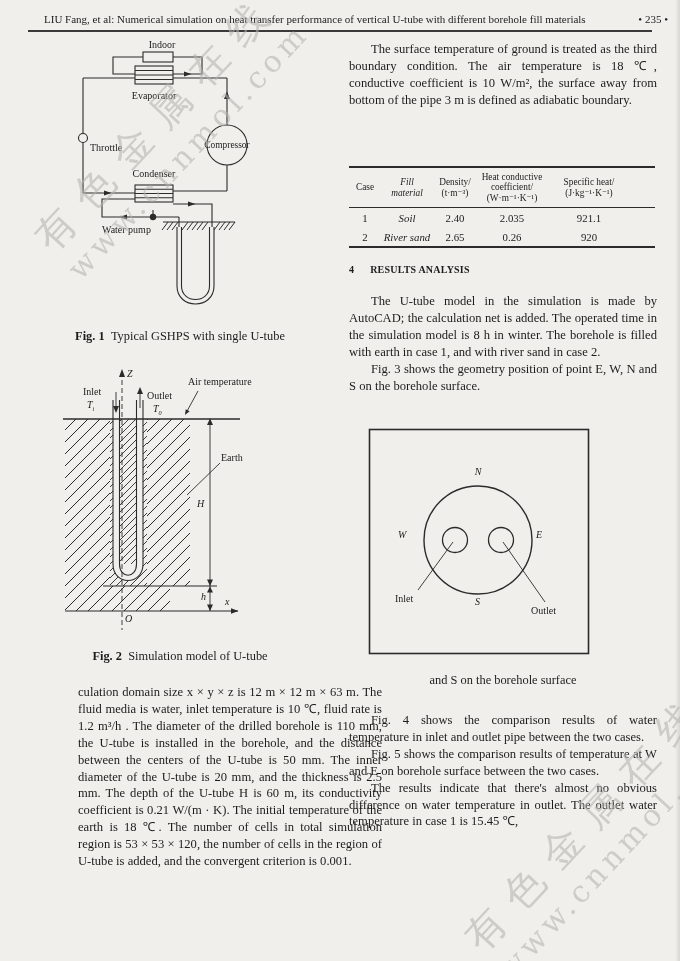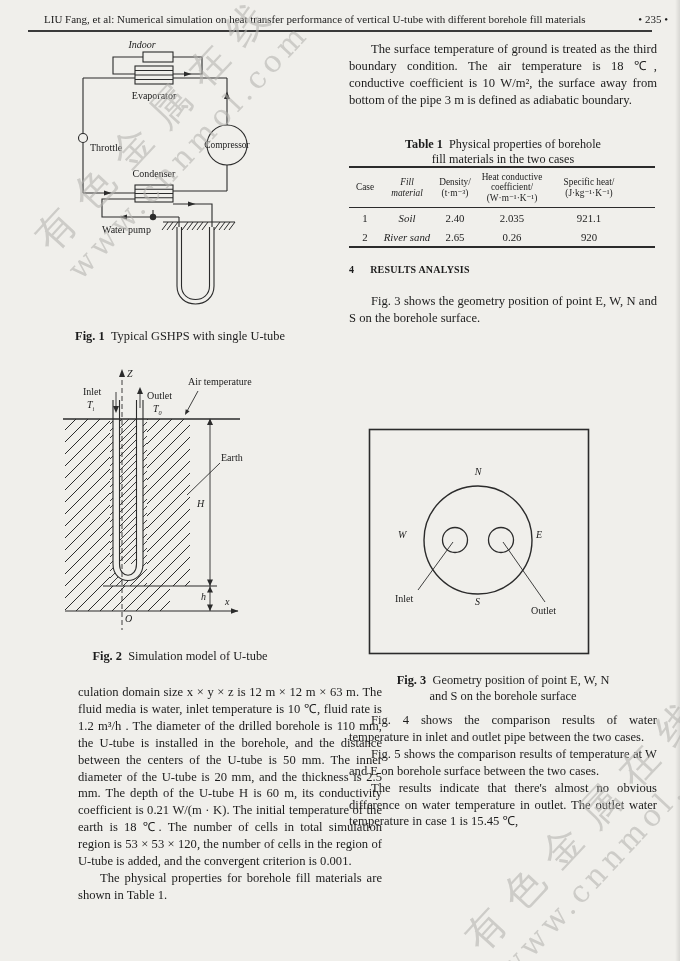--- a/index.html
+++ b/index.html
@@ -137,21 +137,21 @@
 
       <g fill="#2b2b2b" stroke="none">
         <polygon points="154,33.4 154,38.6 161.5,36"></polygon>
         <polygon points="74,152.4 74,157.6 81.5,155"></polygon>
         <polygon points="194,61 200,61 197,53.5"></polygon>
         <polygon points="97,176.4 97,181.6 89.5,179"></polygon>
         <polygon points="158,163.4 158,168.6 165.5,166"></polygon>
         <circle cx="123" cy="179" r="3.2"></circle>
       </g>
     </svg>
-    <span class="flabel fcenter" style="left:80px; top:1px; width:64px;font-style:italic;">Indoor</span>
+    <span class="flabel fcenter" style="left:100px; top:1px; width:64px;">Indoor</span>
     <span class="flabel fcenter" style="left:79px; top:52px; width:90px;">Evaporator</span>
     <span class="flabel" style="left:60px; top:104px;">Throttle</span>
     <span class="flabel fcenter" style="left:164px; top:102px; width:66px; font-size:9.4px;">Compressor</span>
     <span class="flabel fcenter" style="left:95px; top:130px; width:58px;">Condenser</span>
     <span class="flabel" style="left:72px; top:186px;">Water pump</span>
   </div>
   <div class="cap" style="left:28px; top:329px; width:304px;">
     <b>Fig. 1</b>&nbsp;&nbsp;<span>Typical GSHPS with single U-tube</span>
   </div>
 
@@ -222,31 +222,26 @@
     <span class="flabel it" style="left:176px; top:229px;">h</span>
     <span class="flabel it" style="left:200px; top:234px;">x</span>
     <span class="flabel it" style="left:100px; top:251px;">O</span>
   </div>
   <div class="cap" style="left:28px; top:649px; width:304px;">
     <b>Fig. 2</b>&nbsp;&nbsp;<span>Simulation model of U-tube</span>
   </div>
 
   <div class="txt" style="left:36px; top:684px; width:304px;margin-left:42px;">
     <p>culation domain size x × y × z is 12 m × 12 m × 63 m. The fluid media is water, inlet temperature is 10 ℃, fluid rate is 1.2 m³/h . The diameter of the drilled borehole is 110 mm, the U-tube is installed in the borehole, and the distance between the centers of the U-tube is 50 mm. The inner diameter of the U-tube is 20 mm, and the thickness is 2.5 mm. The depth of the U-tube H is 60 m, its conductivity coefficient is 0.21 W/(m · K). The initial temperature of the earth is 18 ℃. The number of cells in total simulation region is 53 × 53 × 120, the number of cells in the region of U-tube is added, and the convergent criterion is 0.001.</p>
-    <p class="ind">The physical properties for borehole fill materials are shown in Table 1.</p>
   </div>
 
   <div class="txt" style="left:349px; top:41px; width:308px;">
     <p class="ind">The surface temperature of ground is treated as the third boundary condition. The air temperature is 18 ℃, conductive coefficient is 10 W/m², the surface away from bottom of the pipe 3 m is defined as adiabatic boundary.</p>
   </div>
 
-  <div class="ttitle" style="left:349px; top:137px; width:308px;">
-    <div><b>Table 1</b>&nbsp;&nbsp;<span>Physical properties of borehole</span></div>
-    <div>fill materials in the two cases</div>
-  </div>
 
   <div class="tbl" style="left:349px; top:166px; width:306px;">
     <div class="trow thead">
       <div class="tc c0">
           <span>Case</span>
         </div>
       <div class="tc c1">
           <span>Fill</span>
           <span>material</span>
         </div>
@@ -278,20 +273,21 @@
       <div class="tc c3">0.26</div>
       <div class="tc c4">920</div>
     </div>
   </div>
 
   <div class="sect" style="left:349px; top:264px;">
     <span class="no">4</span><span>RESULTS ANALYSIS</span>
   </div>
 
   <div class="txt" style="left:349px; top:293px; width:308px;">
+    <p class="ind">The U-tube model in the simulation is made by AutoCAD; the calculation net is added. The operated time in the simulation model is 8 h in winter. The borehole is filled with earth in case 1, and with river sand in case 2.</p>
     <p class="ind">Fig. 3 shows the geometry position of point E, W, N and S on the borehole surface.</p>
   </div>
 
   <div class="fig" style="left:368px; top:428px; width:222px; height:227px;">
     <svg width="222" height="227" viewBox="0 0 222 227">
       <g stroke="#2b2b2b" fill="none">
         <rect x="1.5" y="1.5" width="219" height="224" stroke-width="1.6"></rect>
         <circle cx="110" cy="112" r="54" stroke-width="1.4"></circle>
         <circle cx="87" cy="112" r="12.5" stroke-width="1.3"></circle>
         <circle cx="133" cy="112" r="12.5" stroke-width="1.3"></circle>
@@ -300,21 +296,20 @@
       </g>
     </svg>
     <span class="flabel it fcenter" style="left:100px; top:38px; width:20px;">N</span>
     <span class="flabel it" style="left:30px;  top:101px;">W</span>
     <span class="flabel it" style="left:168px; top:101px;">E</span>
     <span class="flabel it" style="left:107px; top:168px;">S</span>
     <span class="flabel" style="left:27px;  top:165px;">Inlet</span>
     <span class="flabel" style="left:163px; top:177px;">Outlet</span>
   </div>
   <div class="cap" style="left:349px; top:673px; width:308px; line-height:15.5px;">
-    <div><b>Fig. 3</b>&nbsp;&nbsp;<span>Geometry position of point E, W, N</span></div>
     <div>and S on the borehole surface</div>
   </div>
 
   <div class="txt" style="left:349px; top:712px; width:308px;">
     <p class="ind">Fig. 4 shows the comparison results of water temperature in inlet and outlet pipe between the two cases.</p>
     <p class="ind">Fig. 5 shows the comparison results of temperature at W and E on borehole surface between the two cases.</p>
     <p class="ind">The results indicate that there's almost no obvious difference on water temperature in outlet. The outlet water temperature in case 1 is 15.45 ℃,</p>
   </div>
 </div>
 

